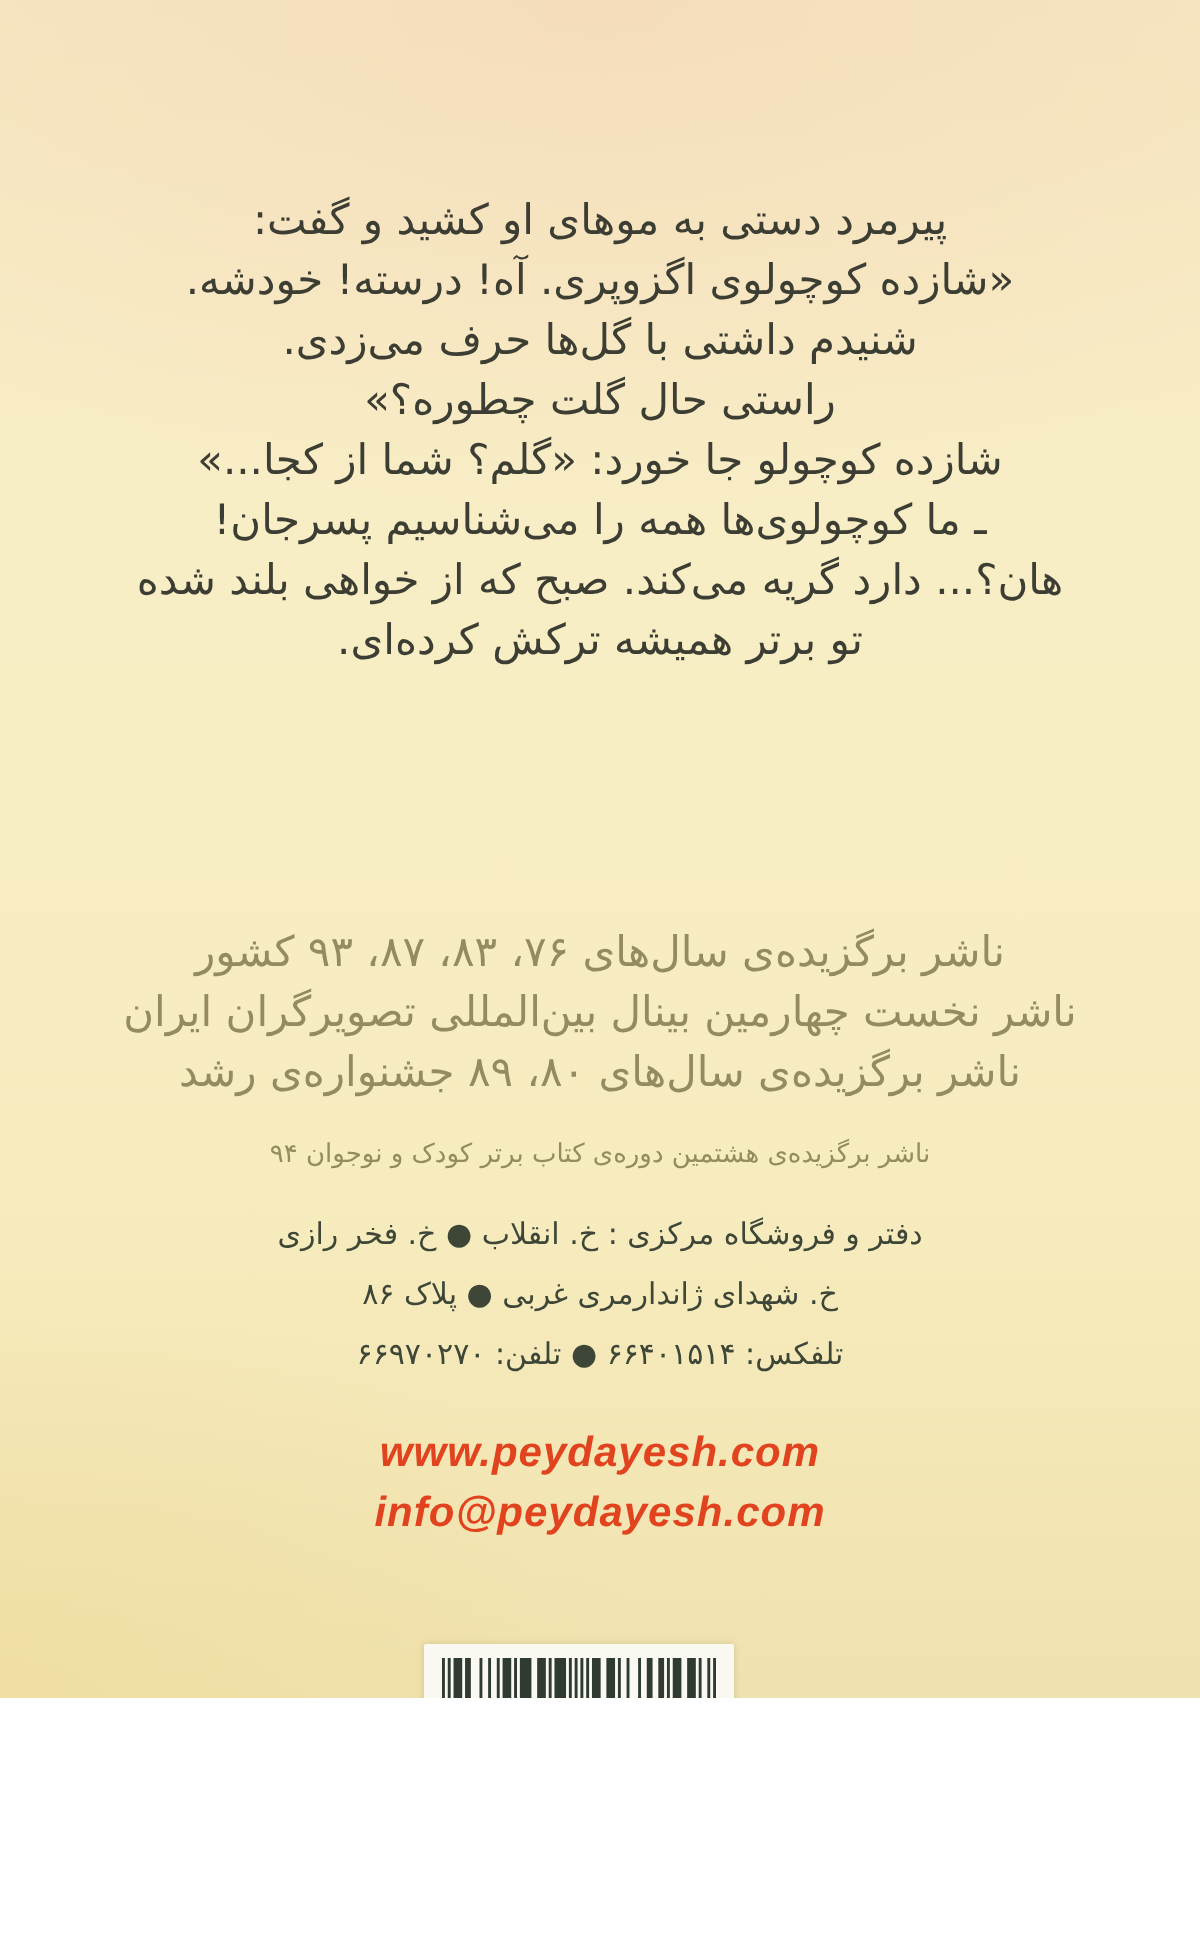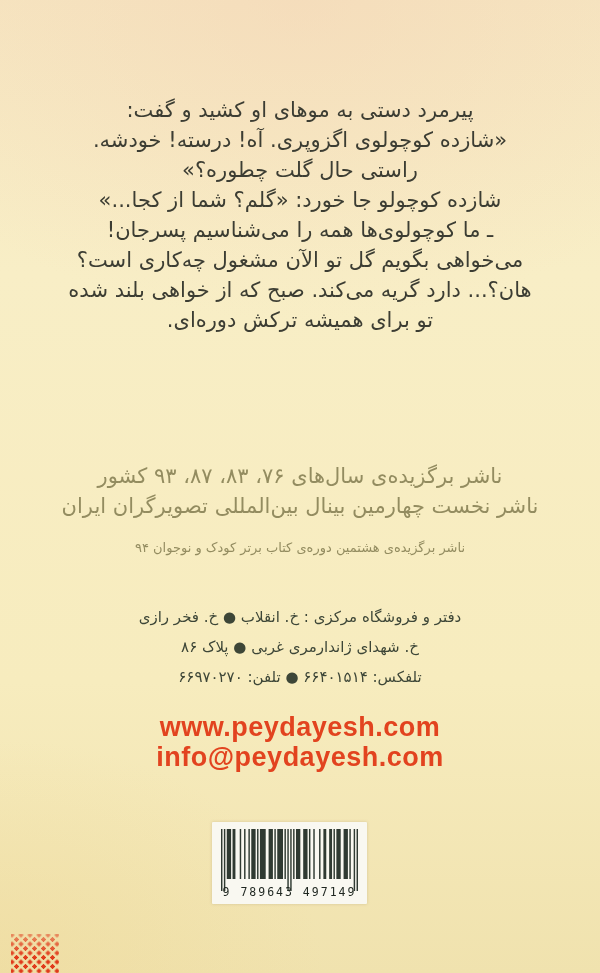--- a/index.html
+++ b/index.html
@@ -1,18 +1,18 @@
 <!DOCTYPE html>
 <html lang="fa"><head>
 <meta charset="utf-8">
 <style>
   html,body{margin:0;padding:0;}
   .cover{
     position:relative;
-    width:600px;height:973px;
+    width:600px;height:849px;
     overflow:hidden;
     font-family:"DejaVu Sans", sans-serif;
     background:
       radial-gradient(130% 55% at 50% 0%, rgba(243,206,178,0.38), rgba(243,206,178,0) 60%),
       radial-gradient(90% 40% at 0% 100%, rgba(238,216,150,0.45), rgba(238,216,150,0) 60%),
       linear-gradient(180deg,#f6e6c1 0%, #f8eec6 28%, #f7ecbe 70%, #f0e2ae 100%);
   }
   .txtblock{position:absolute;left:0;width:600px;text-align:center;}
   
   .quote{top:95px;direction:rtl;}
@@ -24,22 +24,23 @@
   .awards{top:461px;direction:rtl;}
   .award{font-size:21px;line-height:30px;color:#938c60;}
   .award.small{font-size:13px;line-height:24px;margin-top:15px;}
   
   .contact{top:602px;direction:rtl;}
   .cline{font-size:15px;line-height:30px;color:#3d4637;}
   
   .urls{top:712px;}
   .url{
     font-family:"Liberation Sans", sans-serif;
-    font-weight:bold;font-size:27px;line-height:30px;color:#e2431f;
+    font-weight:bold;font-size:21px;line-height:30px;color:#e2431f;
     letter-spacing:0.5px;
+    font-style:italic;
   }
   
   .barcode{
     position:absolute;left:212px;top:822px;width:155px;height:82px;
     background:#f9f8f1;border-radius:1px;
     box-shadow:0 0 3px rgba(120,100,60,0.25);
   }
   .bars{position:absolute;left:9px;top:7px;width:137px;height:62px;}
   .bars svg{display:block;}
   .bc-num{
@@ -61,31 +62,32 @@
   }
 </style>
 </head>
 <body>
 
 <div class="cover">
 
   <div class="txtblock quote">
     <div class="qline">پیرمرد دستی به موهای او کشید و گفت:</div>
     <div class="qline">«شازده کوچولوی اگزوپری. آه! درسته! خودشه.</div>
+    <div class="qline">شنیدم داشتی با گل‌ها حرف می‌زدی.</div>
     <div class="qline">راستی حال گلت چطوره؟»</div>
     <div class="qline">شازده کوچولو جا خورد: «گلم؟ شما از کجا...»</div>
     <div class="qline">ـ ما کوچولوی‌ها همه را می‌شناسیم پسرجان!</div>
-    <div class="qline">می‌خواهی بگویم گل تو الآن مشغول چه‌کاری است؟</div>
     <div class="qline">هان؟... دارد گریه می‌کند. صبح که از خواهی بلند شده</div>
-    <div class="qline">تو برای همیشه ترکش دوره‌ای.</div>
+    <div class="qline">تو برتر همیشه ترکش کرده‌ای.</div>
   </div>
 
   <div class="txtblock awards">
     <div class="award">ناشر برگزیده‌ی سال‌های ۷۶، ۸۳، ۸۷، ۹۳ کشور</div>
     <div class="award">ناشر نخست چهارمین بینال بین‌المللی تصویرگران ایران</div>
+    <div class="award">ناشر برگزیده‌ی سال‌های ۸۰، ۸۹ جشنواره‌ی رشد</div>
     <div class="award small">ناشر برگزیده‌ی هشتمین دوره‌ی کتاب برتر کودک و نوجوان ۹۴</div>
   </div>
 
   <div class="txtblock contact">
     <div class="cline">دفتر و فروشگاه مرکزی : خ. انقلاب ● خ. فخر رازی</div>
     <div class="cline">خ. شهدای ژاندارمری غربی ● پلاک ۸۶</div>
     <div class="cline">تلفکس: ۶۶۴۰۱۵۱۴ ● تلفن: ۶۶۹۷۰۲۷۰</div>
   </div>
 
   <div class="txtblock urls">

